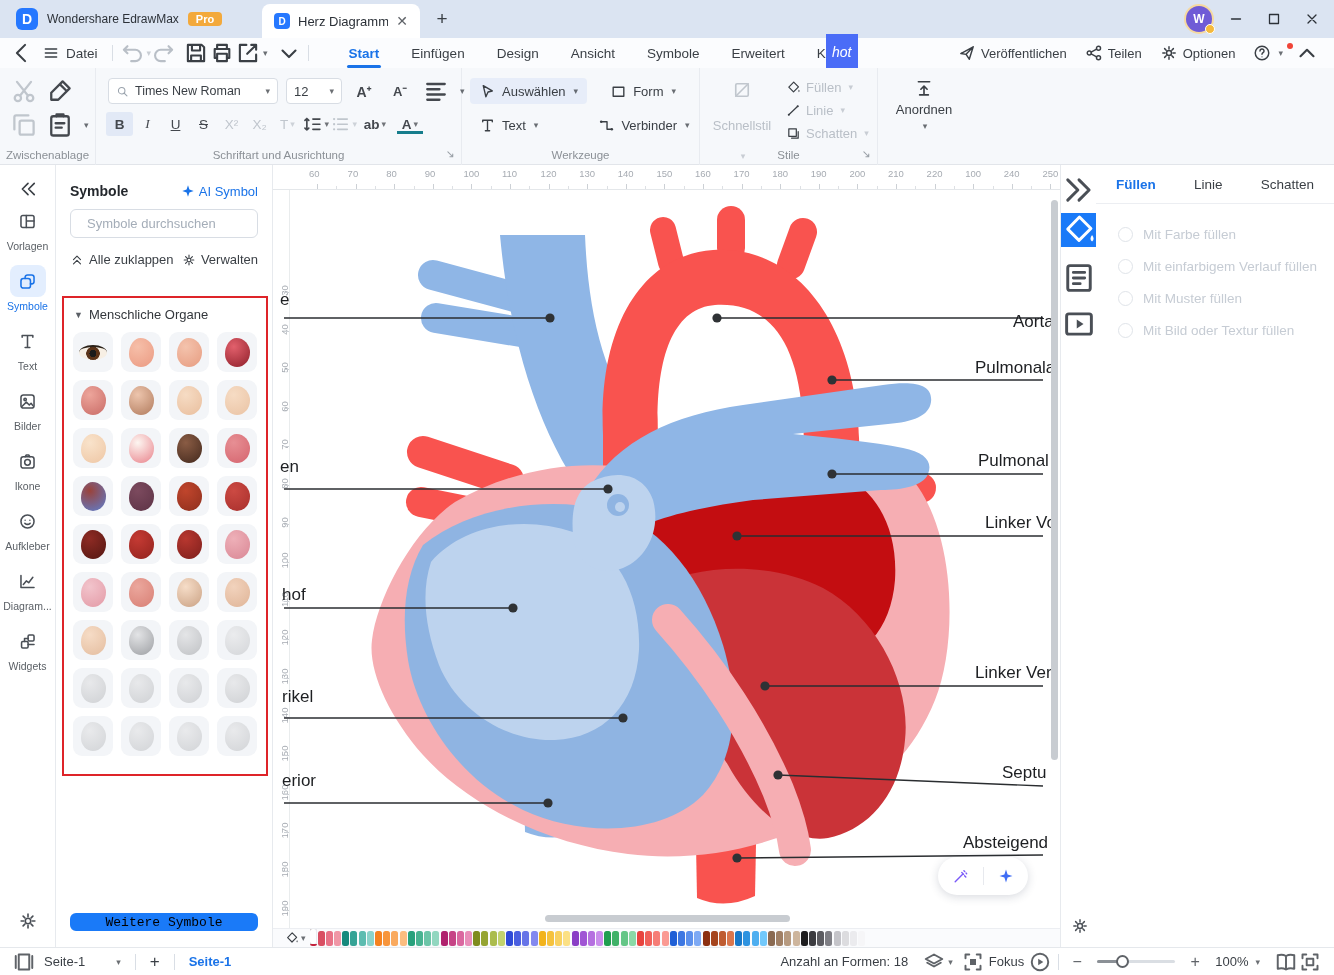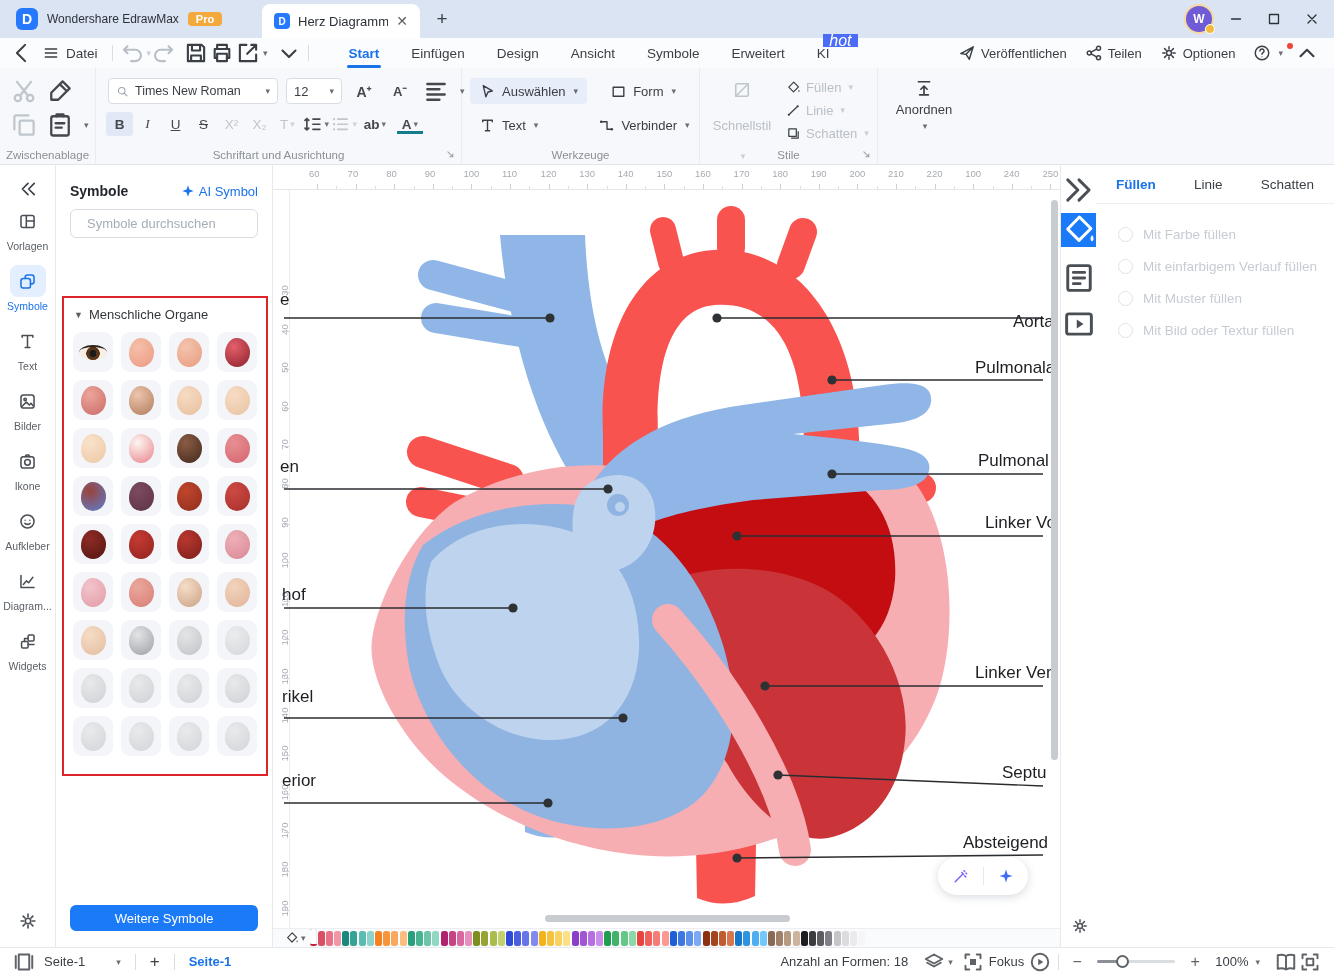--- a/index.html
+++ b/index.html
@@ -27,21 +27,21 @@
   .menubar { position:absolute; left:0; top:38px; width:1334px; height:30px; background:#fbfcfe; display:flex; align-items:center; }
   .mb-ic { width:26px; height:26px; display:flex; align-items:center; justify-content:center; color:#3a3f45; }
   .mb-ic.dim { color:#b9bfc7; }
   .mb-file { display:flex; align-items:center; gap:6px; padding:0 8px; font-size:13.5px; }
   .vsep { width:1px; height:16px; background:#d9dee5; margin:0 6px; }
   .caret { font-size:9px; color:currentColor; opacity:.75; margin-left:2px; }
   #ribbon-tabs { display:flex; align-items:center; margin-left:18px; }
   .rtab { position:relative; padding:0 16px; height:30px; display:flex; align-items:center; font-size:13.5px; color:#3a3f45; }
   .rtab.active { color:#1a73e8; font-weight:bold; }
   .rtab.active::after { content:""; position:absolute; left:14px; right:14px; bottom:0; height:3px; border-radius:2px; background:#1a73e8; }
-  .hotbadge { position:absolute; top:-4px; right:-12px; background:#4a6cf7; color:#fff; font-size:16px; font-style:italic; padding:0 6px; border-radius:0; line-height:13px; }
+  .hotbadge { position:absolute; top:-4px; right:-12px; background:#4a6cf7; color:#fff; font-size:14px; font-style:italic; padding:12px 6px; border-radius:0; line-height:13px; }
   .mb-right { margin-left:auto; display:flex; align-items:center; gap:4px; padding-right:14px; }
   .mb-act { display:flex; align-items:center; gap:5px; padding:0 7px; font-size:13px; color:#3a3f45; }
   .helpwrap { position:relative; }
   .reddot { position:absolute; top:-1px; right:-3px; width:6px; height:6px; border-radius:50%; background:#f04438; }
 
   
   .ribbon { position:absolute; left:0; top:68px; width:1334px; height:97px; background:#f6f8fb; border-bottom:1px solid #e2e5ea; }
   .grp { position:absolute; top:0; height:97px; border-right:1px solid #e8ebf0; }
   .grp-label { position:absolute; bottom:4px; left:0; right:0; text-align:center; font-size:11.5px; color:#8b9096; }
   .expander { position:absolute; right:5px; bottom:5px; width:13px; height:13px; color:#9aa0a7; }
@@ -83,21 +83,21 @@
   .sym-row2 { display:flex; align-items:center; justify-content:space-between; padding:14px 14px 10px; font-size:13px; color:#3a3f45; }
   .sym-row2 .lnk { display:flex; align-items:center; gap:5px; }
   .sym-row2 .ic { width:14px; height:14px; }
   .redsel { position:absolute; left:6px; top:131px; width:206px; height:480px; border:2px solid #de2429; }
   .sec-head { display:flex; align-items:center; gap:6px; padding:9px 10px 4px; font-size:13px; color:#33373c; }
   .tri { font-size:9px; color:#5b6066; }
   #organ-grid { display:grid; grid-template-columns:repeat(4,40px); gap:8px; padding:6px 9px; }
   .organ { width:40px; height:40px; background:#f3f5f8; border-radius:9px; display:flex; align-items:center; justify-content:center; }
   .organ .blob { width:25px; height:29px; border-radius:46% 54% 52% 48% / 55% 50% 50% 45%; }
   .organ .blob.eye { width:28px; height:15px; border-radius:50%; background:radial-gradient(circle at 50% 50%, #1b1b1b 0 3.5px, #5b3318 3.5px 6.5px, #f7efe4 7px); border-top:2px solid #2a2118; }
-  .more-btn { position:absolute; left:14px; bottom:16px; width:188px; height:26px; background:#1a7af8; color:#ffffff; border:none; border-radius:6px; font-size:13px; font-family:Liberation Sans, sans-serif; }
+  .more-btn { position:absolute; left:14px; bottom:16px; width:188px; height:18px; background:#1a7af8; color:#000000; border:none; border-radius:6px; font-size:13px; font-family:Liberation Mono, monospace; }
 
   
   .canvas-col { position:absolute; left:273px; top:165px; width:787px; height:782px; background:#fff; overflow:hidden; }
   .ruler-top { position:absolute; left:0; top:0; width:787px; height:25px; border-bottom:1px solid #e4e7ea; background:#fff; }
   .ruler-top .num { position:absolute; top:3px; font-size:9.5px; color:#a6abb2; }
   .ruler-top .tick { position:absolute; bottom:0; width:1px; height:5px; background:#ccd0d5; }
   .ruler-top .tick.mid { height:3px; background:#dde0e4; }
   .ruler-left { position:absolute; left:0; top:25px; width:17px; height:738px; border-right:1px solid #e9eced; background:#fff; }
   .ruler-left .num { position:absolute; left:1px; font-size:9.5px; color:#a6abb2; transform:rotate(-90deg); transform-origin:center; width:20px; text-align:center; }
   .ruler-left .tick { position:absolute; right:0; height:1px; width:5px; background:#ccd0d5; }
@@ -647,20 +647,39 @@
       </div>
   </div>
   <div class="searchbox">
     <i style="width:14px;height:14px;display:block">
         <svg class="ic" viewBox="0 0 16 16" style="width:100%;height:100%">
           <circle cx="7" cy="7" r="4"></circle>
           <path d="M10 10 L13.5 13.5"></path>
         </svg>
       </i>
     <input placeholder="Symbole durchsuchen" style="">
+  </div>
+  <div class="sym-row2">
+    <div class="lnk">
+        <i style="width:14px;height:14px;display:block">
+          <svg class="ic" viewBox="0 0 16 16" style="width:100%;height:100%">
+            <path d="M4 7.5 L8 3.5 L12 7.5 M4 12.5 L8 8.5 L12 12.5"></path>
+          </svg>
+        </i>
+        <span>Alle zuklappen</span>
+      </div>
+    <div class="lnk">
+        <i style="width:14px;height:14px;display:block">
+          <svg class="ic" viewBox="0 0 16 16" style="width:100%;height:100%">
+            <circle cx="8" cy="8" r="2.2"></circle>
+            <path d="M8 2.5V4.5M8 11.5V13.5M2.5 8H4.5M11.5 8H13.5M4.1 4.1L5.5 5.5M10.5 10.5L11.9 11.9M11.9 4.1L10.5 5.5M5.5 10.5L4.1 11.9"></path>
+          </svg>
+        </i>
+        <span>Verwalten</span>
+      </div>
   </div>
   <div class="redsel">
     <div class="sec-head">
         <span class="tri">▼</span>
         <span>Menschliche Organe</span>
       </div>
     <div id="organ-grid">
         <div class="organ">
           <div class="blob eye"></div>
         </div>

